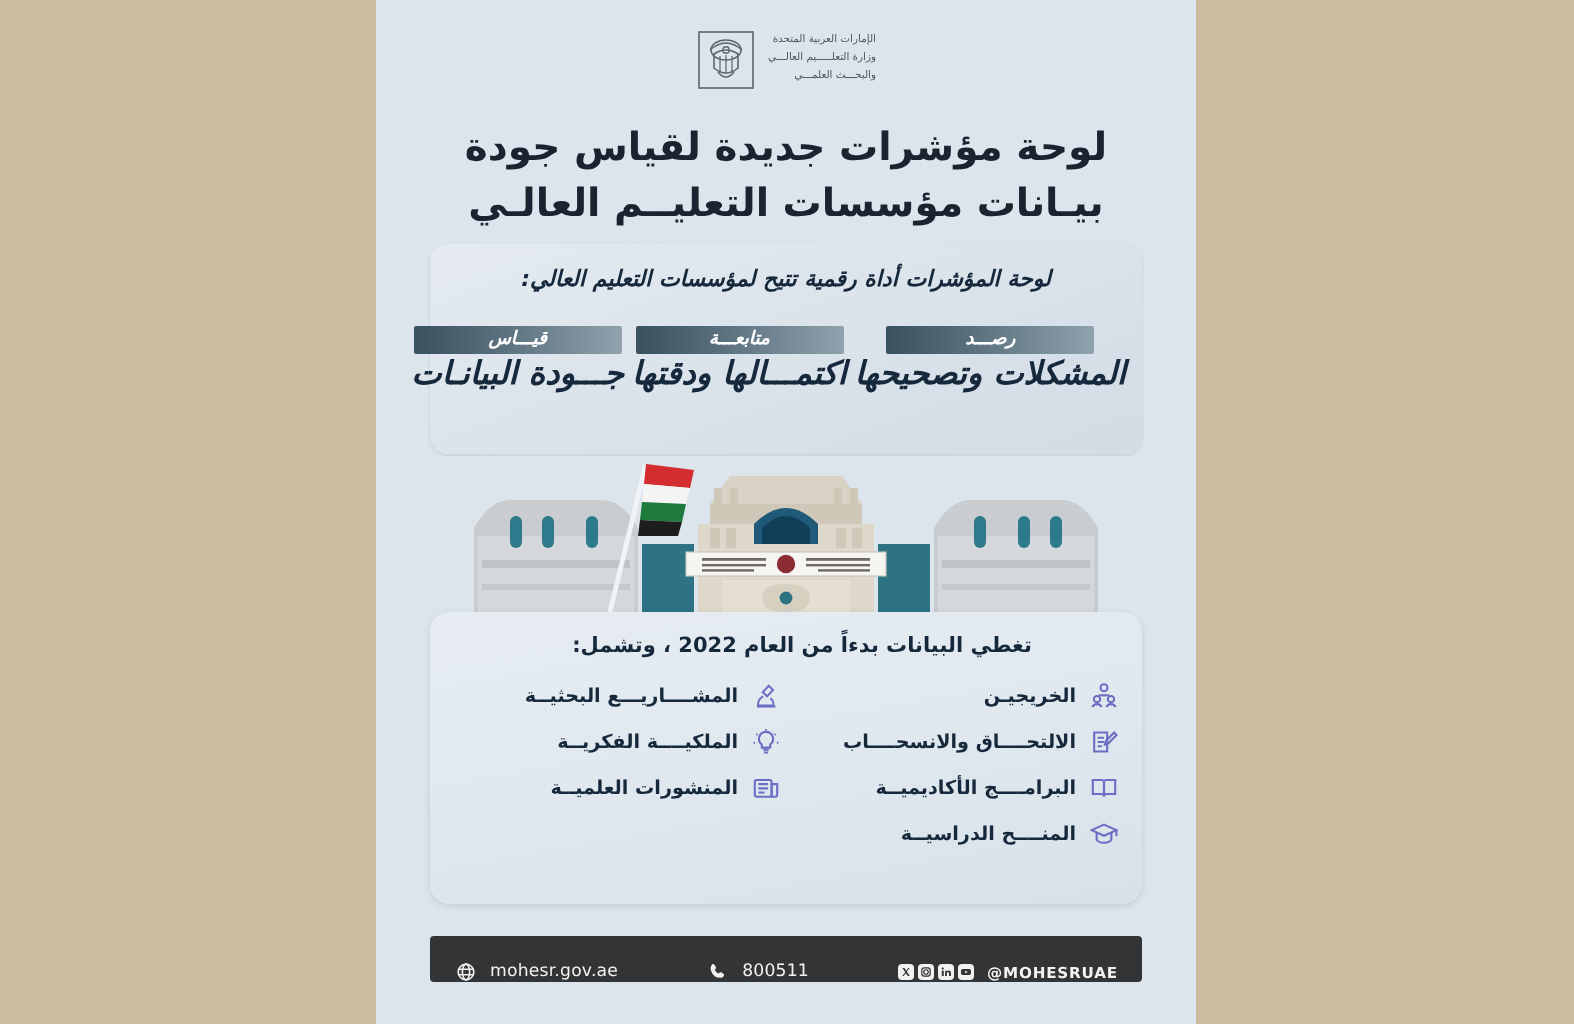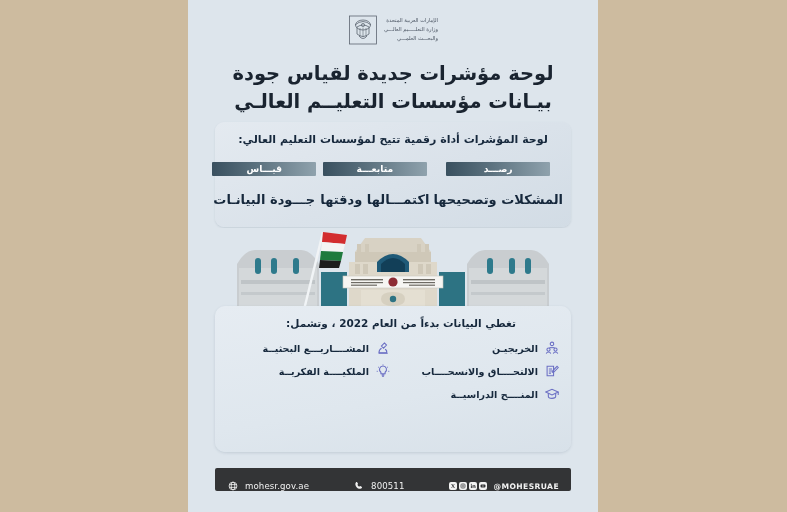--- a/index.html
+++ b/index.html
@@ -80,20 +80,21 @@
   
   .info-panel {
     position: absolute;
     left: 27px;
     top: 122px;
     width: 356px;
     height: 105px;
     border-radius: 9px;
     background: linear-gradient(160deg,#e4eaf0 0%, #dae2ea 55%, #d2dce5 100%);
     box-shadow: 0 1px 2px rgba(90,110,130,.18);
+    font-style: italic;
   }
   .info-heading {
     position: absolute;
     top: 11px;
     left: 0; right: 0;
     text-align: center;
     color: #16283c;
     font-size: 11px;
     font-weight: bold;
     letter-spacing: -0.1px;
@@ -116,23 +117,23 @@
     min-width: 84px;
     padding: 1px 10px 2px;
     background: linear-gradient(90deg,#39505f 0%, #5d7380 45%, #8fa2ad 100%);
     color: #ffffff;
     font-size: 9.2px;
     font-weight: bold;
     border-radius: 1px;
     letter-spacing: 1px;
   }
   .pillar-sub {
-    margin-top: 16px;
+    margin-top: 0;
     color: #16283c;
-    font-size: 13px;
+    font-size: 16px;
     font-weight: bold;
     letter-spacing: -0.2px;
     white-space: nowrap;
   }
 
   
   .building-wrap {
     position: absolute;
     left: 27px;
     top: 228px;
@@ -400,21 +401,40 @@
         <div class="scope-item">
           <span class="ic">
             <svg viewBox="0 0 16 16" fill="none" stroke="currentColor" stroke-width="1.2">
               <path d="M8 2.2a4 4 0 0 0-2.4 7.2v1.8h4.8V9.4A4 4 0 0 0 8 2.2z"></path>
               <path d="M6.4 12.4h3.2M6.8 14h2.4"></path>
                 <path d="M8 .6v.8M2.6 3.4l.6.6M13.4 3.4l-.6.6M.9 8.4h.9M14.2 8.4h.9"></path>
             </svg>
           </span>
           <span class="lbl">الملكيــــة الفكريــة</span>
         </div>
-
+        <div class="scope-item">
+          <span class="ic">
+            <svg viewBox="0 0 16 16" fill="none" stroke="currentColor" stroke-width="1.2">
+              <path d="M1.6 3.4h5a1.4 1.4 0 0 1 1.4 1.4v8a1.4 1.4 0 0 0-1.4-1.4h-5z"></path>
+              <path d="M14.4 3.4h-5A1.4 1.4 0 0 0 8 4.8v8a1.4 1.4 0 0 1 1.4-1.4h5z"></path>
+            </svg>
+          </span>
+          <span class="lbl">البرامــــج الأكاديميــة</span>
+        </div>
+
+        <div class="scope-item">
+          <span class="ic">
+            <svg viewBox="0 0 16 16" fill="none" stroke="currentColor" stroke-width="1.2">
+              <rect x="1.6" y="3.4" width="9.6" height="9.6" rx="1"></rect>
+              <path d="M11.2 5.8h3.2v6a1.2 1.2 0 0 1-1.2 1.2h-2z"></path>
+              <path d="M3.6 5.8h5.6M3.6 8.2h5.6M3.6 10.6h3.6"></path>
+            </svg>
+          </span>
+          <span class="lbl">المنشورات العلميــة</span>
+        </div>
         <div class="scope-item">
           <span class="ic">
             <svg viewBox="0 0 16 16" fill="none" stroke="currentColor" stroke-width="1.2">
               <path d="M.9 5.8L8 2.6l7.1 3.2L8 9z"></path>
                 <path d="M3.8 7.2v3.6c0 1.3 1.9 2.2 4.2 2.2s4.2-.9 4.2-2.2V7.2"></path>
               <path d="M15.1 5.8v3.4"></path>
             </svg>
           </span>
           <span class="lbl">المنــــح الدراسيــة</span>
         </div>

